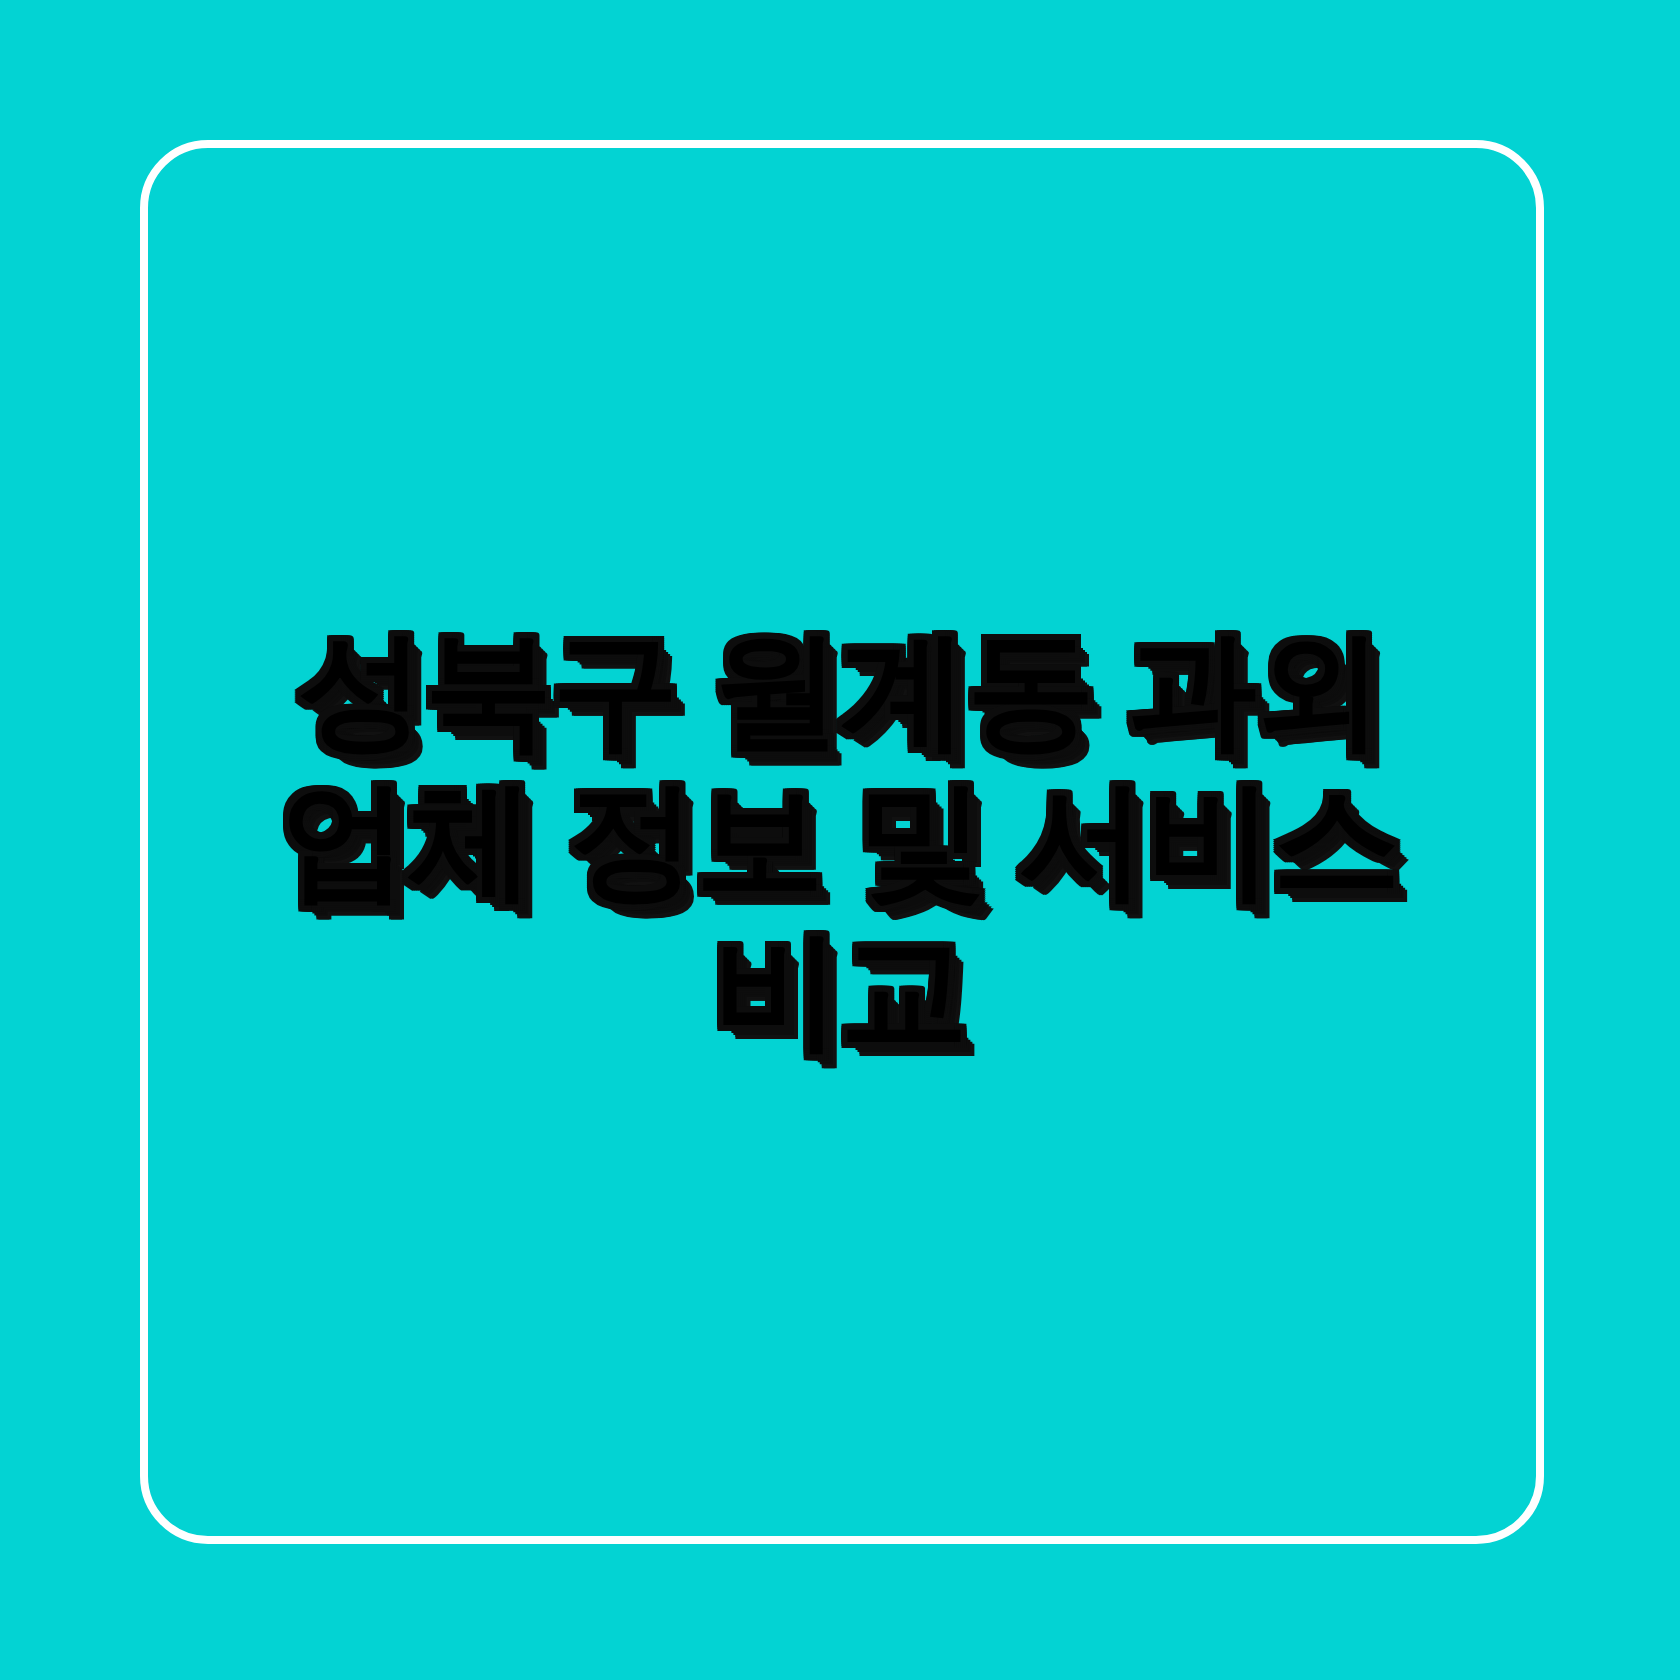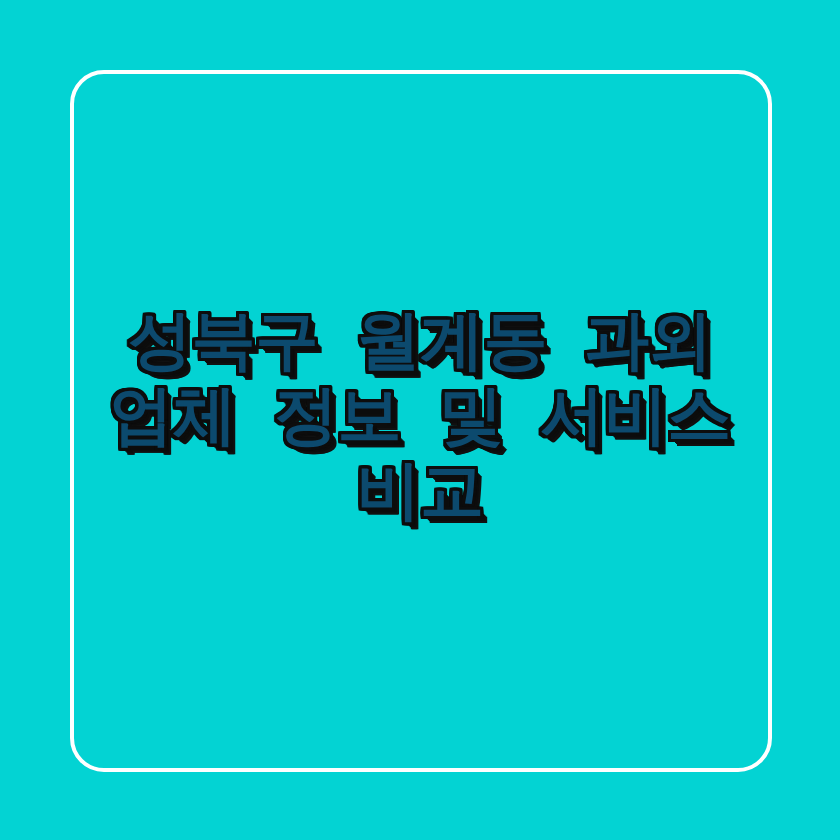--- a/index.html
+++ b/index.html
@@ -40,26 +40,26 @@
     position: relative;
     z-index: 2;
     width: 660px;
     text-align: center;
     padding: 0 10px;
     box-sizing: border-box;
   }
 
   #page-title {
     margin: 0;
-    font-family: Liberation Mono, monospace;
+    font-family: Liberation Sans, sans-serif;
     font-weight: 700;
     font-size: 64px;
     line-height: 75px;
     letter-spacing: -0.5px;
-    color: #0c4a6e;
+    color: #000000;
     white-space: pre-line;
     -webkit-text-stroke: 0px transparent;
     text-shadow:
       -3px -3px 0 #0d0d0d,
       -3px -2px 0 #0d0d0d,
       -3px -1px 0 #0d0d0d,
       -3px  0px 0 #0d0d0d,
       -3px  1px 0 #0d0d0d,
       -3px  2px 0 #0d0d0d,
       -3px  3px 0 #0d0d0d,

